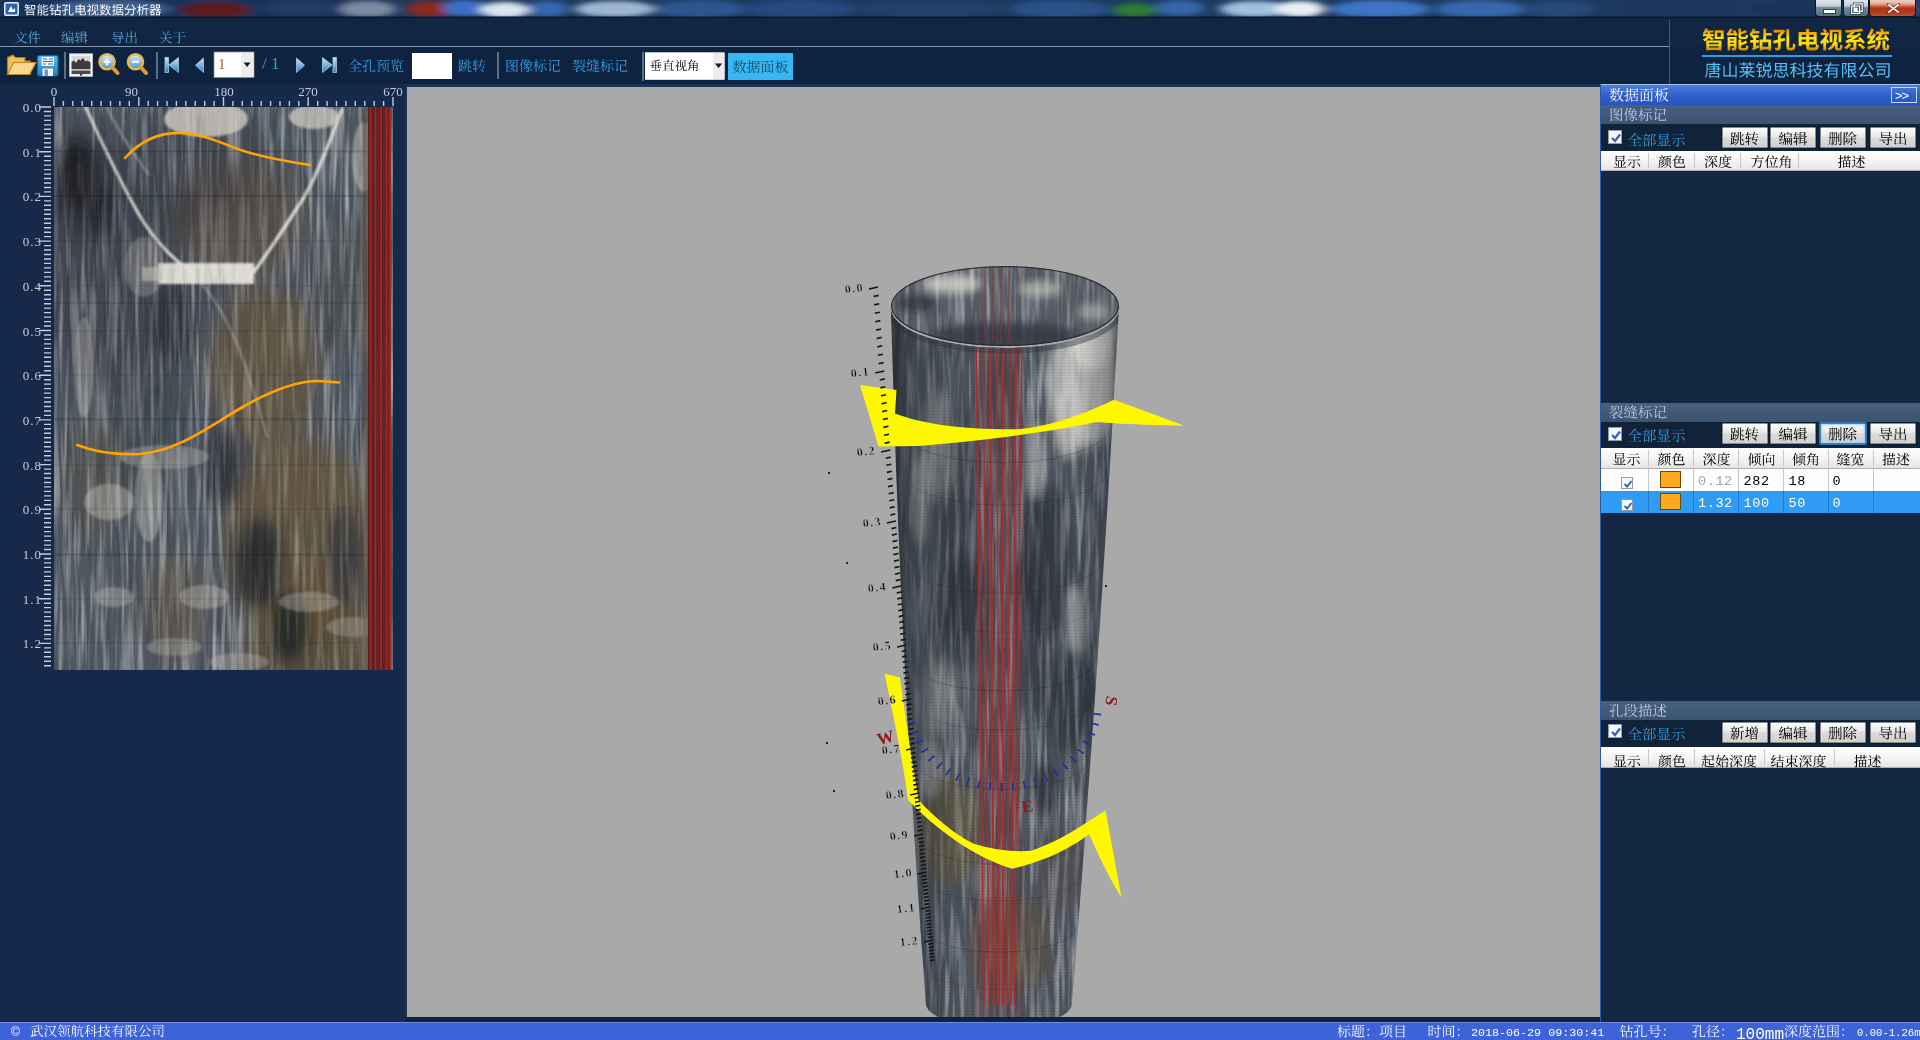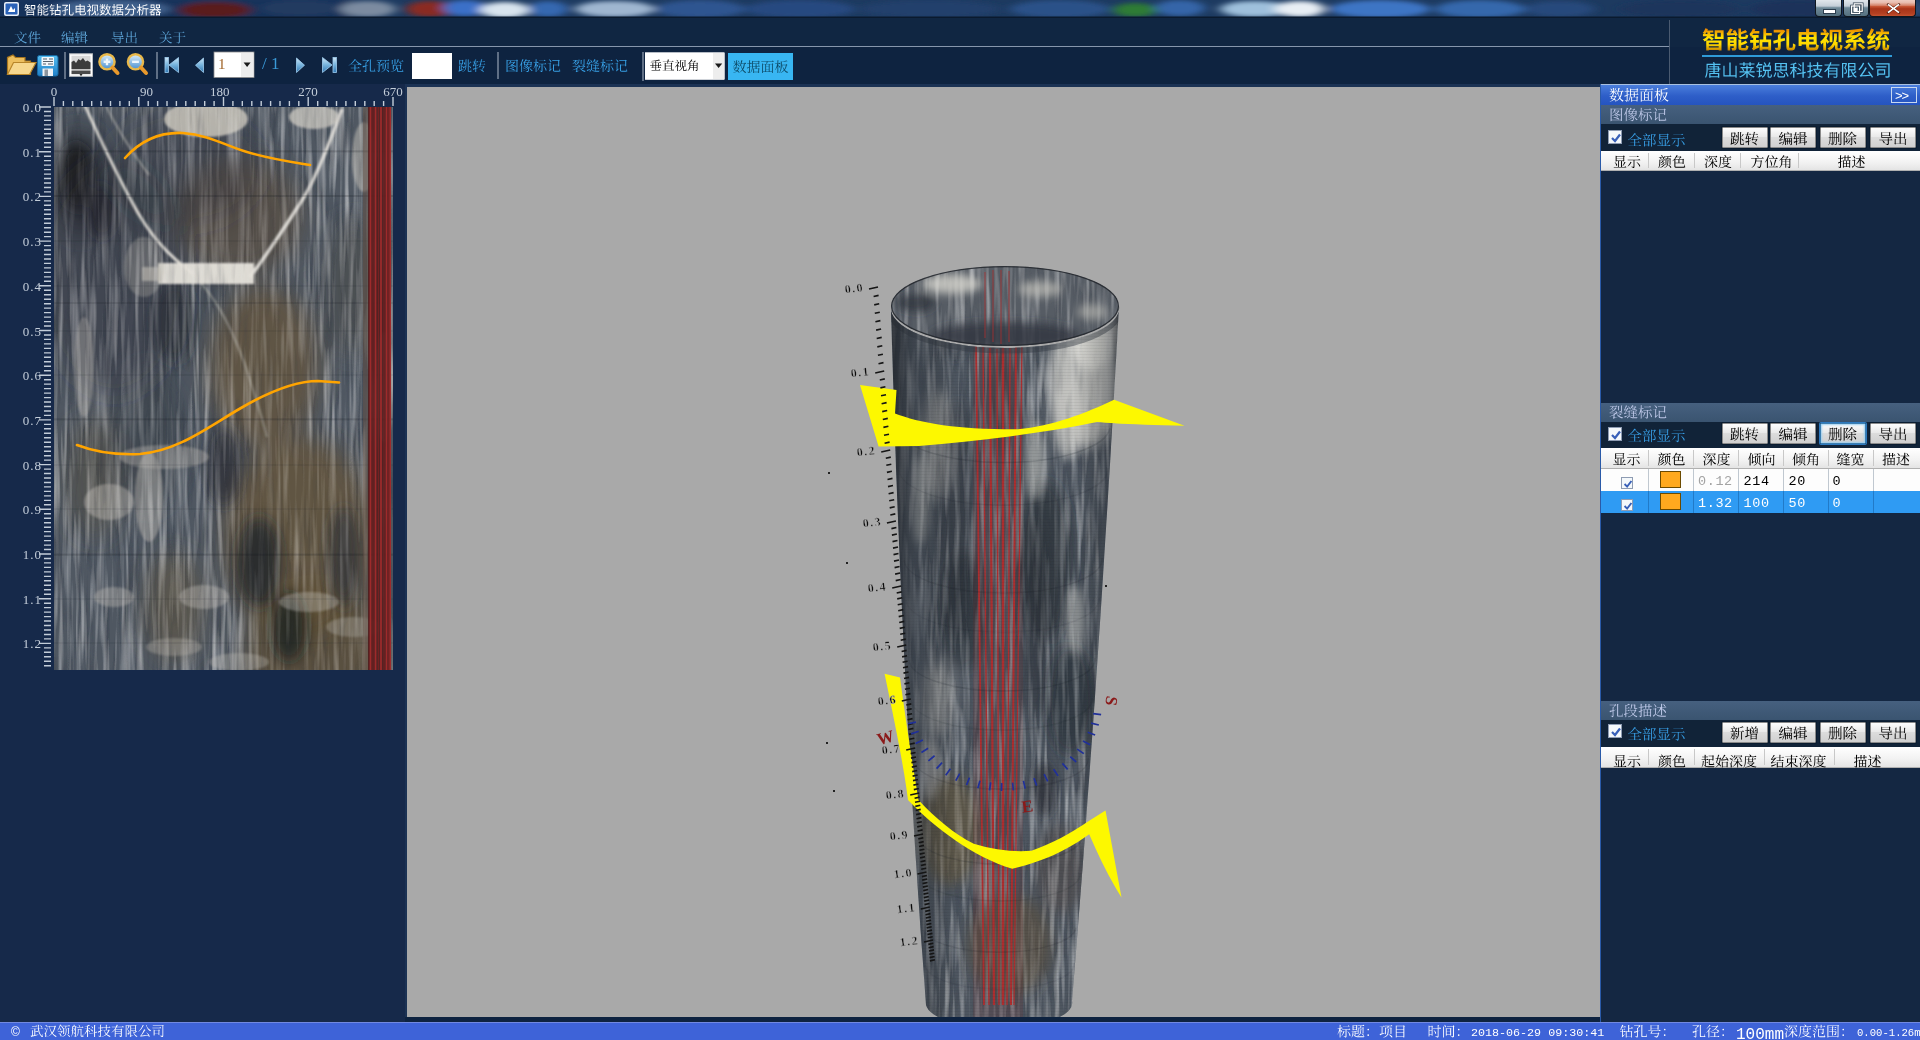--- a/index.html
+++ b/index.html
@@ -190,22 +190,22 @@
 <rect x="728" y="5" width="65" height="27" fill="#38b6f2"></rect>
 </svg>
 <div class="lat serf" style="left:218px;top:55.5px;color:#a06428;font-size:15px">1</div>
 <div class="lat serf" style="left:262px;top:54px;color:#3a9ad8;font-size:17px">/ 1</div>
 
 <div id="leftpanel" class="abs"></div>
 <svg class="abs" style="left:0;top:84px;z-index:3" width="405" height="938" viewBox="0 84 405 938">
 <path d="M54.0 106 V97 M63.4 106 V101 M72.8 106 V101 M82.2 106 V101 M91.7 106 V101 M101.1 106 V101 M110.5 106 V101 M119.9 106 V101 M129.3 106 V101 M138.8 106 V97 M148.2 106 V101 M157.6 106 V101 M167.0 106 V101 M176.4 106 V101 M185.8 106 V101 M195.2 106 V101 M204.7 106 V101 M214.1 106 V101 M223.5 106 V97 M232.9 106 V101 M242.3 106 V101 M251.8 106 V101 M261.2 106 V101 M270.6 106 V101 M280.0 106 V101 M289.4 106 V101 M298.8 106 V101 M308.2 106 V97 M317.7 106 V101 M327.1 106 V101 M336.5 106 V101 M345.9 106 V101 M355.3 106 V101 M364.8 106 V101 M374.2 106 V101 M383.6 106 V101 M393.0 106 V97 M51 107.0 H39 M51 111.5 H44 M51 115.9 H44 M51 120.4 H44 M51 124.9 H44 M51 129.3 H44 M51 133.8 H44 M51 138.3 H44 M51 142.8 H44 M51 147.2 H44 M51 151.7 H39 M51 156.2 H44 M51 160.6 H44 M51 165.1 H44 M51 169.6 H44 M51 174.1 H44 M51 178.5 H44 M51 183.0 H44 M51 187.5 H44 M51 191.9 H44 M51 196.4 H39 M51 200.9 H44 M51 205.3 H44 M51 209.8 H44 M51 214.3 H44 M51 218.8 H44 M51 223.2 H44 M51 227.7 H44 M51 232.2 H44 M51 236.6 H44 M51 241.1 H39 M51 245.6 H44 M51 250.0 H44 M51 254.5 H44 M51 259.0 H44 M51 263.4 H44 M51 267.9 H44 M51 272.4 H44 M51 276.9 H44 M51 281.3 H44 M51 285.8 H39 M51 290.3 H44 M51 294.7 H44 M51 299.2 H44 M51 303.7 H44 M51 308.1 H44 M51 312.6 H44 M51 317.1 H44 M51 321.6 H44 M51 326.0 H44 M51 330.5 H39 M51 335.0 H44 M51 339.4 H44 M51 343.9 H44 M51 348.4 H44 M51 352.9 H44 M51 357.3 H44 M51 361.8 H44 M51 366.3 H44 M51 370.7 H44 M51 375.2 H39 M51 379.7 H44 M51 384.1 H44 M51 388.6 H44 M51 393.1 H44 M51 397.6 H44 M51 402.0 H44 M51 406.5 H44 M51 411.0 H44 M51 415.4 H44 M51 419.9 H39 M51 424.4 H44 M51 428.8 H44 M51 433.3 H44 M51 437.8 H44 M51 442.2 H44 M51 446.7 H44 M51 451.2 H44 M51 455.7 H44 M51 460.1 H44 M51 464.6 H39 M51 469.1 H44 M51 473.5 H44 M51 478.0 H44 M51 482.5 H44 M51 486.9 H44 M51 491.4 H44 M51 495.9 H44 M51 500.4 H44 M51 504.8 H44 M51 509.3 H39 M51 513.8 H44 M51 518.2 H44 M51 522.7 H44 M51 527.2 H44 M51 531.6 H44 M51 536.1 H44 M51 540.6 H44 M51 545.1 H44 M51 549.5 H44 M51 554.0 H39 M51 558.5 H44 M51 562.9 H44 M51 567.4 H44 M51 571.9 H44 M51 576.4 H44 M51 580.8 H44 M51 585.3 H44 M51 589.8 H44 M51 594.2 H44 M51 598.7 H39 M51 603.2 H44 M51 607.6 H44 M51 612.1 H44 M51 616.6 H44 M51 621.0 H44 M51 625.5 H44 M51 630.0 H44 M51 634.5 H44 M51 638.9 H44 M51 643.4 H39 M51 647.9 H44 M51 652.3 H44 M51 656.8 H44 M51 661.3 H44 M51 665.8 H44" stroke="#c3cdd9" stroke-width="1.4" fill="none"></path>
 </svg>
 <div class="lat serf" style="left:40px;top:84px;width:28px;text-align:center;color:#c3cdd9;font-size:13px">0</div>
-<div class="lat serf" style="left:125px;top:84px;width:28px;text-align:right;color:#c3cdd9;font-size:13px">90</div>
-<div class="lat serf" style="left:210px;top:84px;width:28px;text-align:left;color:#c3cdd9;font-size:13px">180</div>
+<div class="lat serf" style="left:125px;top:84px;width:28px;text-align:left;color:#c3cdd9;font-size:13px">90</div>
+<div class="lat serf" style="left:210px;top:84px;width:28px;text-align:center;color:#c3cdd9;font-size:13px">180</div>
 <div class="lat serf" style="left:294px;top:84px;width:28px;text-align:center;color:#c3cdd9;font-size:13px">270</div>
 <div class="lat serf" style="left:379px;top:84px;width:28px;text-align:center;color:#c3cdd9;font-size:13px">670</div>
 <div class="lat serf" style="left:8px;top:100px;width:34px;text-align:right;color:#c3cdd9;font-size:13px;letter-spacing:1px">0.0</div>
 <div class="lat serf" style="left:8px;top:145px;width:34px;text-align:right;color:#c3cdd9;font-size:13px;letter-spacing:1px">0.1</div>
 <div class="lat serf" style="left:8px;top:189px;width:34px;text-align:right;color:#c3cdd9;font-size:13px;letter-spacing:1px">0.2</div>
 <div class="lat serf" style="left:8px;top:234px;width:34px;text-align:right;color:#c3cdd9;font-size:13px;letter-spacing:1px">0.3</div>
 <div class="lat serf" style="left:8px;top:279px;width:34px;text-align:right;color:#c3cdd9;font-size:13px;letter-spacing:1px">0.4</div>
 <div class="lat serf" style="left:8px;top:324px;width:34px;text-align:right;color:#c3cdd9;font-size:13px;letter-spacing:1px">0.5</div>
 <div class="lat serf" style="left:8px;top:368px;width:34px;text-align:right;color:#c3cdd9;font-size:13px;letter-spacing:1px">0.6</div>
 <div class="lat serf" style="left:8px;top:413px;width:34px;text-align:right;color:#c3cdd9;font-size:13px;letter-spacing:1px">0.7</div>
@@ -567,22 +567,22 @@
     </svg>
   </div>
 <div class="checkbox" style="left:1621px;top:498.5px;width:12px;height:12px">
     <svg width="12" height="12" viewBox="0 0 14 14">
       <path d="M3 7 L6 10 L11 3.5" fill="none" stroke="#3860b8" stroke-width="2.2"></path>
     </svg>
   </div>
 <div class="abs" style="left:1660px;top:471px;width:21px;height:17px;background:#ffa91e;border:1px solid #6b4a00;z-index:8"></div>
 <div class="abs" style="left:1660px;top:493px;width:21px;height:17px;background:#ffa91e;border:1px solid #6b4a00;z-index:8"></div>
 <div class="lat mono" style="left:1698px;top:473.5px;font-size:13.5px;color:#a3a3a3;letter-spacing:0.6px">0.12</div>
-<div class="lat mono" style="left:1743.5px;top:473.5px;font-size:13.5px;color:#000;letter-spacing:0.6px">214</div>
-<div class="lat mono" style="left:1788.5px;top:473.5px;font-size:13.5px;color:#000;letter-spacing:0.6px">20</div>
+<div class="lat mono" style="left:1743.5px;top:473.5px;font-size:13.5px;color:#000;letter-spacing:0.6px">282</div>
+<div class="lat mono" style="left:1788.5px;top:473.5px;font-size:13.5px;color:#000;letter-spacing:0.6px">18</div>
 <div class="lat mono" style="left:1832.5px;top:473.5px;font-size:13.5px;color:#000;letter-spacing:0.6px">0</div>
 <div class="lat mono" style="left:1698px;top:495.5px;font-size:13.5px;color:#fff;letter-spacing:0.6px">1.32</div>
 <div class="lat mono" style="left:1743.5px;top:495.5px;font-size:13.5px;color:#fff;letter-spacing:0.6px">100</div>
 <div class="lat mono" style="left:1788.5px;top:495.5px;font-size:13.5px;color:#fff;letter-spacing:0.6px">50</div>
 <div class="lat mono" style="left:1832.5px;top:495.5px;font-size:13.5px;color:#fff;letter-spacing:0.6px">0</div>
 <div class="sechdr" style="top:701px;z-index:4"></div>
 <div class="cbrow" style="top:720px;height:27px;z-index:4"></div>
 <div class="checkbox" style="left:1608px;top:724px;width:14px;height:14px">
     <svg width="14" height="14" viewBox="0 0 14 14">
       <path d="M3 7 L6 10 L11 3.5" fill="none" stroke="#3860b8" stroke-width="2.2"></path>

